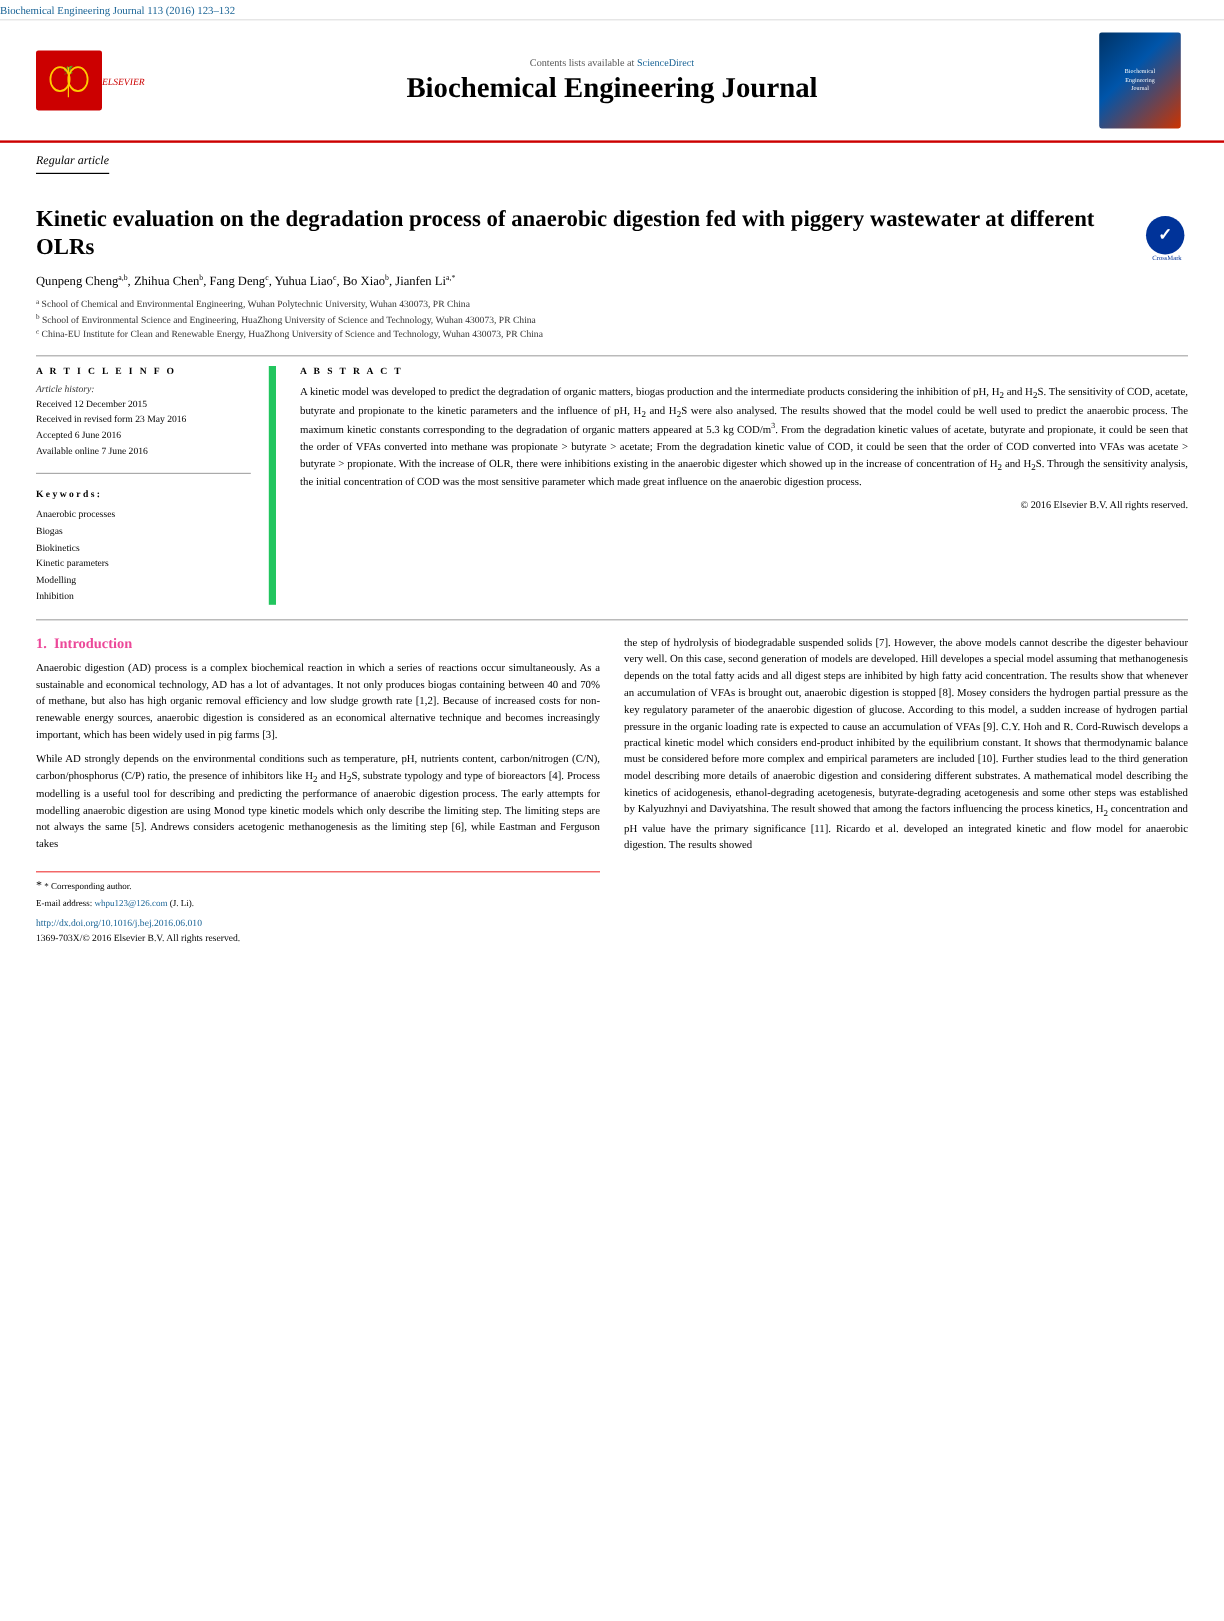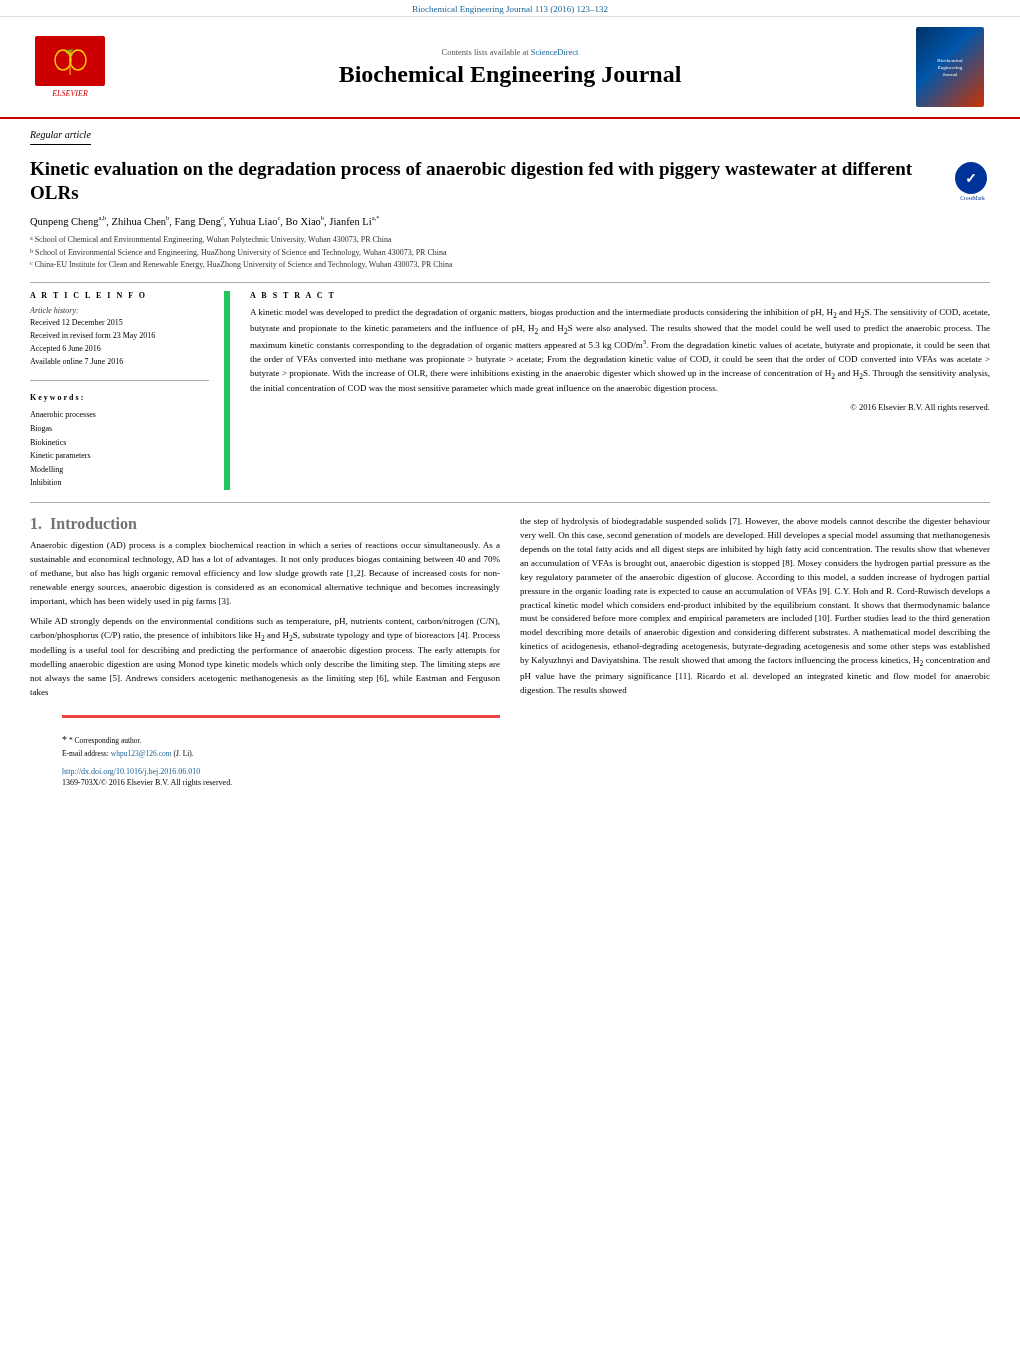--- a/index.html
+++ b/index.html
@@ -8,39 +8,39 @@
       font-family: 'Times New Roman', Times, serif;
       font-size: 10px;
       color: #000;
       width: 1020px;
       min-height: 1351px;
     }
 
     
     .top-bar {
       background: #fff;
-      text-align: center;
+      text-align: left;
       padding: 4px 0 2px;
       font-size: 9px;
       color: #1a6496;
       border-bottom: 1px solid #e0e0e0;
     }
 
     
     .journal-header {
       display: flex;
       align-items: center;
       padding: 10px 30px;
       border-bottom: 2px solid #c00;
       position: relative;
     }
     .elsevier-logo {
       width: 80px;
       display: flex;
-      flex-direction: column;
+      flex-direction: row;
       align-items: center;
     }
     .elsevier-logo-img {
       width: 70px;
       height: 50px;
       background: #cc0000;
       display: flex;
       align-items: center;
       justify-content: center;
       color: #fff;
@@ -112,22 +112,22 @@
       margin-bottom: 6px;
       border-bottom: 1px solid #000;
       padding-bottom: 4px;
       display: inline-block;
       text-align: right;
     }
 
     
     .title-section {
       display: flex;
-      align-items: center;
-      margin-top: 6px;
+      align-items: flex-end;
+      margin-top: 20px;
       margin-bottom: 8px;
     }
     .article-title {
       font-size: 19px;
       font-weight: bold;
       line-height: 1.25;
       flex: 1;
       color: #000;
     }
     .crossmark {
@@ -234,39 +234,38 @@
     
     .body-two-col {
       display: flex;
       gap: 20px;
     }
     .body-col {
       flex: 1;
     }
 
     .section-title {
-      font-size: 16px;
+      font-size: 12px;
       font-weight: bold;
       margin-bottom: 6px;
-      color: #737373;
+      color: #ec4899;
     }
     .body-text {
       font-size: 9px;
       line-height: 1.55;
       text-align: justify;
       color: #000;
     }
     .body-text p { margin-bottom: 6px; }
 
     
     .article-footer {
       margin-top: 15px;
-      border-top: 3px solid #ef4444;
-      padding-top: 14px;
-      margin-left: 32px;
+      border-top: 1px solid #ef4444;
+      padding-top: 4px;
     }
     .footer-note {
       font-size: 7.5px;
       color: #000;
       line-height: 1.6;
     }
     .footer-star { font-size: 10px; }
     .doi-link {
       color: #1a6496;
       text-decoration: none;

